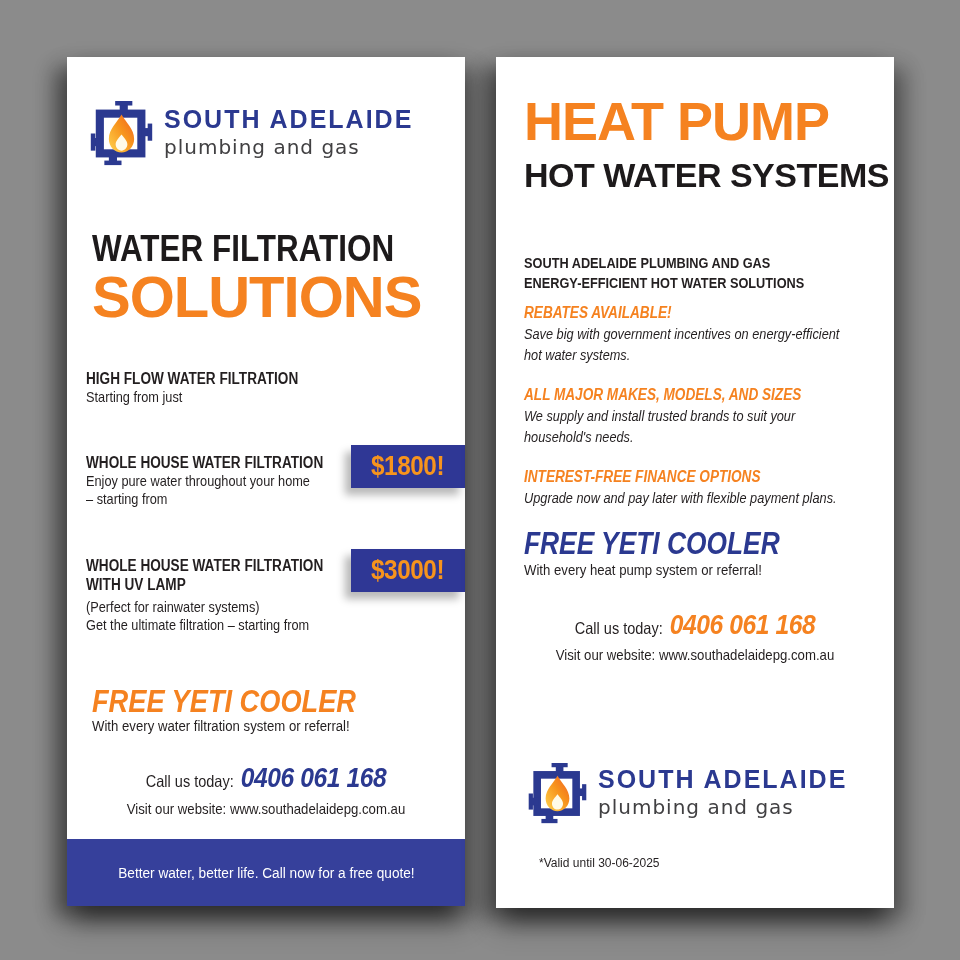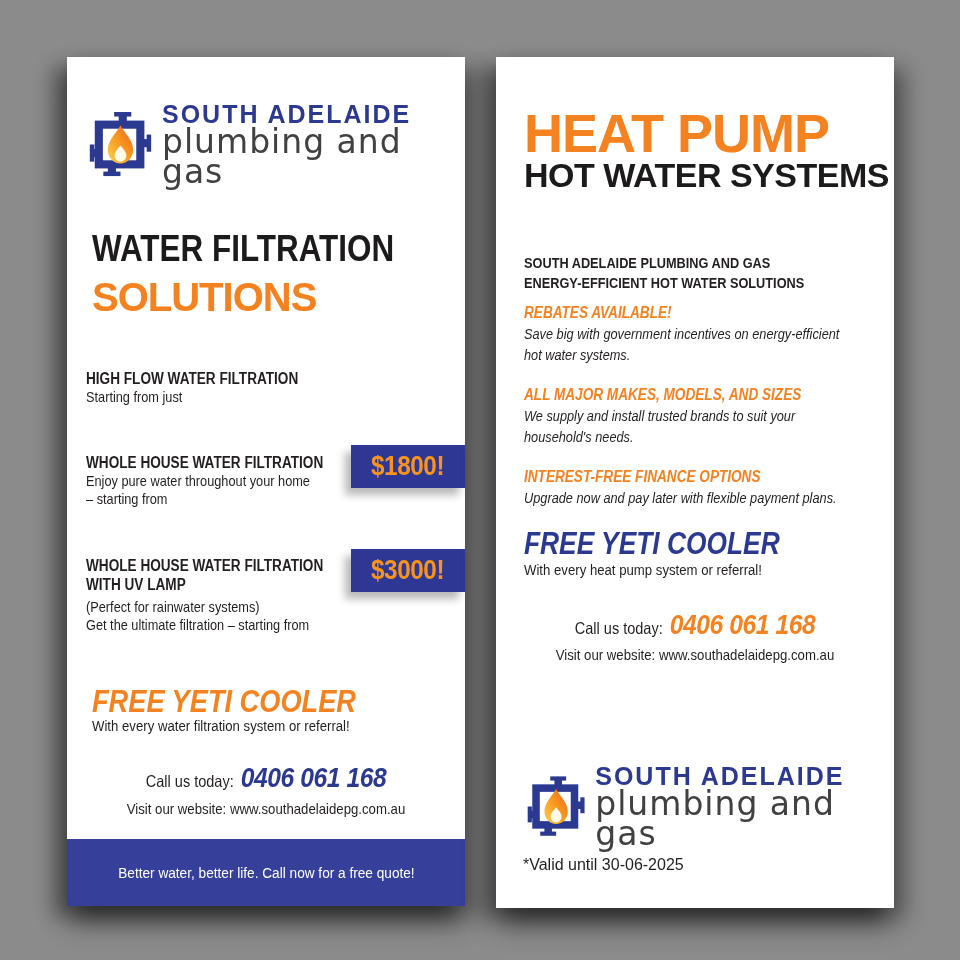--- a/index.html
+++ b/index.html
@@ -18,25 +18,25 @@
   .flyer-right{left:496px;height:851px;}
 
   
   .cond{transform:scaleX(0.85);transform-origin:0 50%;white-space:nowrap;}
   .condc{transform:scaleX(0.88);white-space:nowrap;}
 
   
   .logo{position:absolute;display:flex;align-items:center;gap:9px;}
   .logo-text{display:flex;flex-direction:column;}
   .brand-title{font-weight:bold;font-size:25px;line-height:26px;letter-spacing:2px;color:#2b3990;}
-  .brand-sub{font-family:"DejaVu Sans",sans-serif;font-size:33px;line-height:30px;letter-spacing:1px;color:#414042;}
+  .brand-sub{font-family:"DejaVu Sans",sans-serif;font-size:20px;line-height:30px;letter-spacing:1px;color:#414042;}
 
   
   .lf-title-black{position:absolute;left:25px;top:172px;font-weight:bold;font-size:37px;line-height:40px;color:#1d1a1b;}
-  .lf-title-orange{position:absolute;left:25px;top:214px;font-weight:bold;font-size:40px;line-height:52px;letter-spacing:-1px;color:#f58220;}
+  .lf-title-orange{position:absolute;left:25px;top:214px;font-weight:bold;font-size:58px;line-height:52px;letter-spacing:-1px;color:#f58220;}
   .item{position:absolute;left:19px;}
   .item-heading{font-weight:bold;font-size:16px;line-height:19px;}
   .item-line{font-size:15px;line-height:18px;}
   .item-line.first{margin-top:4px;}
   .price-badge{
     position:absolute;right:0;width:114px;height:43px;background:#2f3795;
     display:flex;align-items:center;justify-content:center;
     box-shadow:-6px 7px 8px rgba(0,0,0,0.28);
   }
   .price-badge span{font-weight:bold;font-size:27px;letter-spacing:-0.5px;color:#f7941d;transform:scaleX(0.9);}
@@ -48,36 +48,36 @@
   .phone-number.blue{color:#2b3990;}
   .phone-number.orange{color:#f58220;}
   .site-line{position:absolute;left:0;width:100%;text-align:center;font-size:15px;transform:scaleX(0.88);white-space:nowrap;}
   .lf-footer{
     position:absolute;left:0;bottom:0;width:100%;height:67px;background:#36409b;
     display:flex;align-items:center;justify-content:center;
   }
   .lf-footer span{color:#ffffff;font-size:15.5px;}
 
   
-  .rf-title-orange{position:absolute;left:28px;top:48px;font-weight:bold;font-size:54px;line-height:57px;letter-spacing:-1px;color:#f58220;}
+  .rf-title-orange{position:absolute;left:28px;top:36px;font-weight:bold;font-size:54px;line-height:57px;letter-spacing:-1px;color:#f58220;}
   .rf-title-black{position:absolute;left:28px;top:99px;font-weight:bold;font-size:34px;line-height:38px;letter-spacing:-0.5px;color:#1d1a1b;}
   .rf-subtitle{position:absolute;left:28px;top:171px;margin-top:25px;}
   .rf-subtitle div{font-weight:bold;font-size:15px;line-height:19.5px;}
   .rf-section{position:absolute;left:28px;font-style:italic;}
   .rf-section-heading{font-weight:bold;font-size:16px;line-height:19px;color:#f58220;}
   .rf-section-line{font-size:15px;line-height:21px;}
   .rf-section-line.first{margin-top:1px;}
   .rf-promo-title{position:absolute;left:28px;font-weight:bold;font-style:italic;font-size:31px;line-height:34px;color:#2b3990;}
   .rf-promo-body{position:absolute;left:28px;font-size:15.5px;line-height:18px;}
   .rf-banner{
     position:absolute;left:0;top:625px;width:100%;height:63px;background:#ee8434;
     display:flex;align-items:center;justify-content:center;
   }
   .rf-banner span{color:#ffffff;font-size:15.5px;}
-  .valid-note{position:absolute;left:27px;top:799px;font-size:16px;}
+  .valid-note{position:absolute;left:43px;top:799px;font-size:12px;}
 </style>
 </head>
 <body>
 
 <div style="position:absolute;inset:0;">
 
   <section class="flyer flyer-left">
 
     <div class="logo" style="top:44px;left:21px;">
       <svg width="67" height="65" viewBox="0 0 72 72">

